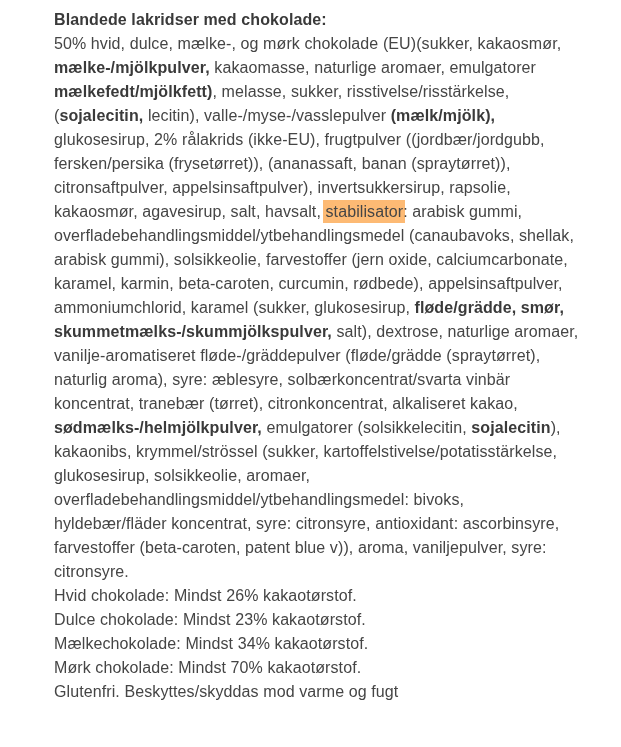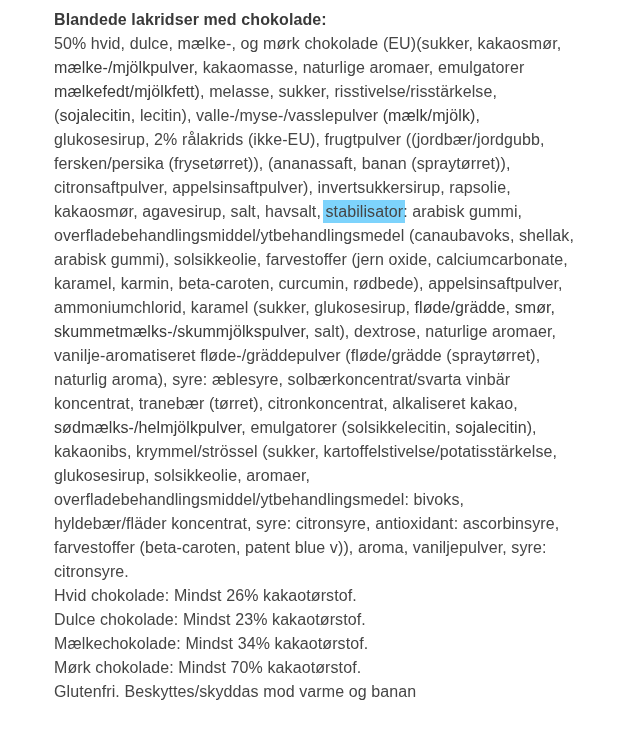--- a/index.html
+++ b/index.html
@@ -46,26 +46,26 @@
   }
   .title {
     font-weight: bold;
     color: #3a3a3a;
     white-space: nowrap;
   }
   .line {
     white-space: nowrap;
   }
   .bold {
-    font-weight: normal;
+    font-weight: bold;
     color: #3a3a3a;
     margin-top: 27px;
   }
   .highlight {
-    background: #7dd3fc;
+    background: #fdba74;
     padding: 3px 2px;
     margin: 0 -2px;
   }
 </style>
 </head>
 <body>
 
 <div class="panel">
 
   <button class="close-btn" aria-label="close">
@@ -100,17 +100,17 @@
         <div class="line"><span>kakaonibs, krymmel/strössel (sukker, kartoffelstivelse/potatisstärkelse,</span></div>
         <div class="line"><span>glukosesirup, solsikkeolie, aromaer,</span></div>
         <div class="line"><span>overfladebehandlingsmiddel/ytbehandlingsmedel: bivoks,</span></div>
         <div class="line"><span>hyldebær/fläder koncentrat, syre: citronsyre, antioxidant: ascorbinsyre,</span></div>
         <div class="line"><span>farvestoffer (beta-caroten, patent blue v)), aroma, vaniljepulver, syre:</span></div>
         <div class="line"><span>citronsyre.</span></div>
         <div class="line"><span>Hvid chokolade: Mindst 26% kakaotørstof.</span></div>
         <div class="line"><span>Dulce chokolade: Mindst 23% kakaotørstof.</span></div>
         <div class="line"><span>Mælkechokolade: Mindst 34% kakaotørstof.</span></div>
         <div class="line"><span>Mørk chokolade: Mindst 70% kakaotørstof.</span></div>
-        <div class="line"><span>Glutenfri. Beskyttes/skyddas mod varme og banan</span></div>
+        <div class="line"><span>Glutenfri. Beskyttes/skyddas mod varme og fugt</span></div>
       </div>
   </div>
 
 </div>
 
 </body></html>

